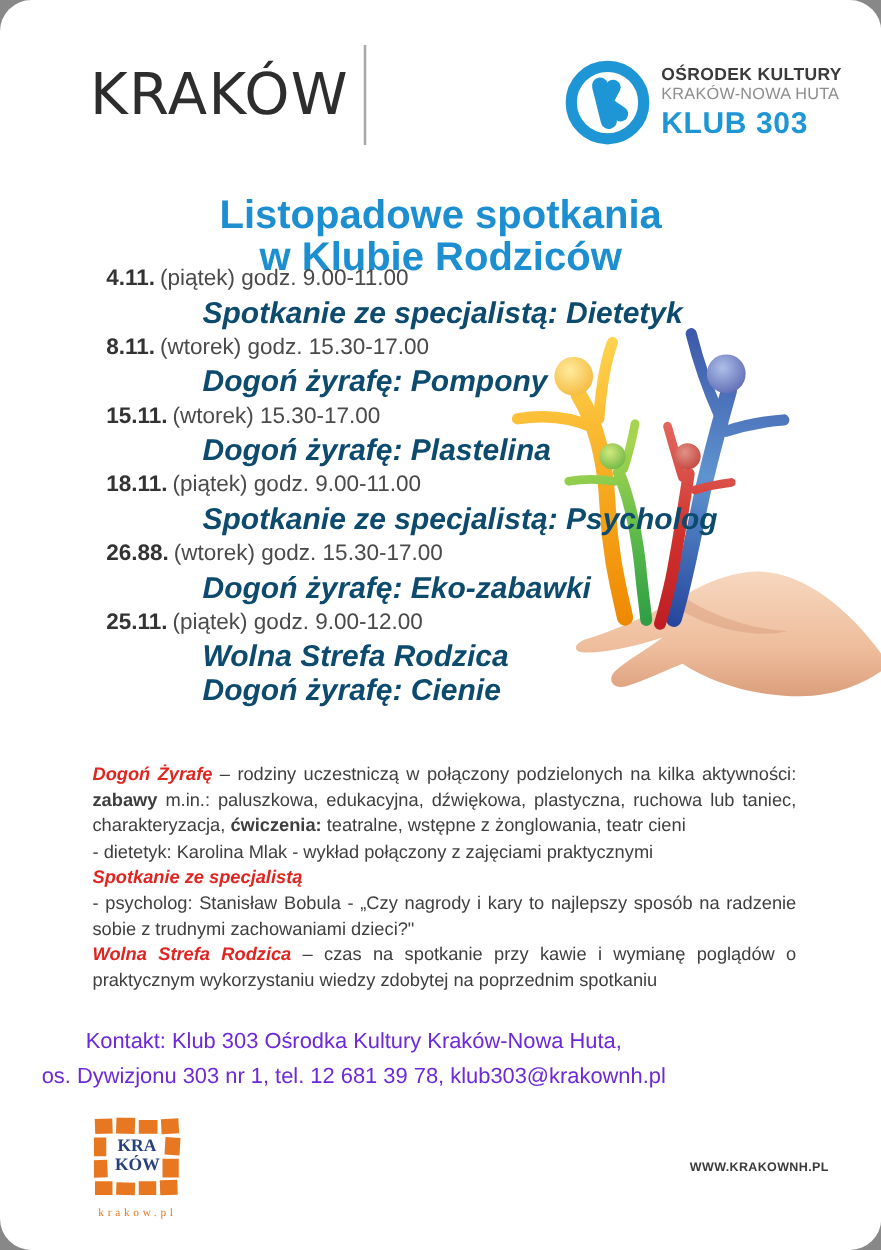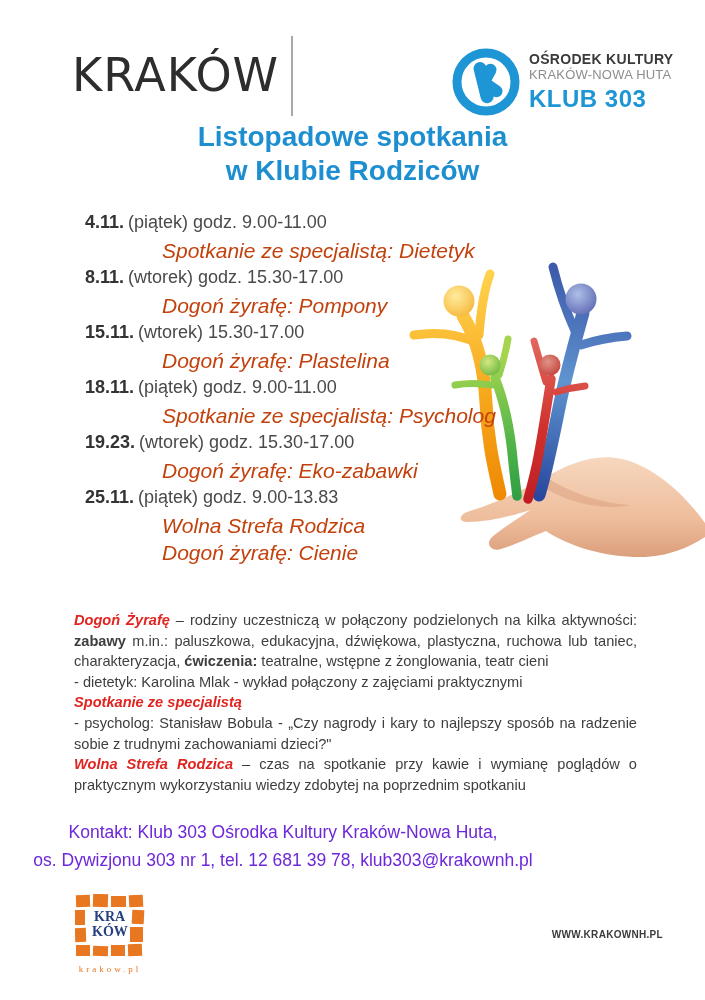--- a/index.html
+++ b/index.html
@@ -1,46 +1,46 @@
 <!DOCTYPE html>
 <html><head>
 <meta charset="utf-8">
 <style>
   html,body{margin:0;padding:0;background:#888;}
   .poster{
     position:relative; width:705px; height:1000px; background:#ffffff;
     margin:0 auto; overflow:hidden;
-    font-family:"Liberation Sans", sans-serif; color:#3e3e3e;
+    font-family:"Liberation Sans", sans-serif; color:#3e3e3e;border-radius:25px;
   }
   
   .city-logo{
     position:absolute; left:72px; top:48px;
     font-family:"DejaVu Sans", sans-serif; font-weight:normal;
     font-size:46px; letter-spacing:1px; color:#2d2d2d;
   }
   .header-divider{position:absolute; left:291px; top:36px; width:2px; height:80px; background:#a8a8a8;}
   .org-logo{position:absolute; left:452px; top:48px; display:flex; align-items:center; gap:9px;}
   .org-circle{width:68px; height:68px; flex:0 0 auto;}
   .org-text{display:flex; flex-direction:column; line-height:1.15;}
   .org-line1{font-size:14px; font-weight:bold; color:#3a3a3a; letter-spacing:.3px;}
   .org-line2{font-size:13px; color:#8d8d8d; letter-spacing:.2px; margin-top:1px;}
   .org-line3{font-size:24px; font-weight:bold; color:#1e95d4; letter-spacing:.5px; margin-top:2px;}
   
   .poster-title{
-    position:absolute; top:120px; left:0; width:705px; text-align:center;
-    font-size:28px; line-height:34px; font-weight:bold; color:#1d8fd0;
+    position:absolute; top:154px; left:0; width:705px; text-align:center;
+    font-size:32px; line-height:34px; font-weight:bold; color:#1d8fd0;
   }
   
   .schedule{position:absolute; left:85px; top:209px; width:430px; z-index:2;}
   .entry{height:55px;}
   .entry-line{font-size:18px; line-height:27.5px; color:#4a4a4a; white-space:nowrap;}
   .entry-line .date{font-weight:bold; color:#333333; margin-right:4px;}
   .entry-event{
-    font-size:21px; line-height:27.5px; font-weight:normal; font-style:italic;
-    color:#c2410c; padding-left:77px; white-space:nowrap;
+    font-size:24px; line-height:27.5px; font-weight:bold; font-style:italic;
+    color:#0c4a6e; padding-left:77px; white-space:nowrap;
   }
   
   .illustration{position:absolute; left:400px; top:253px; width:305px; height:315px; z-index:1;}
   
   .descriptions{
     position:absolute; left:74px; top:610px; width:563px;
     font-size:14.6px; line-height:20.6px; color:#3e3e3e; text-align:justify;
   }
   .descriptions p{margin:0;}
   .lead-red{color:#e02420; font-weight:bold; font-style:italic;}
@@ -190,25 +190,25 @@
     </div>
     <div class="entry">
       <div class="entry-line"><span class="date">15.11.</span><span>(wtorek) 15.30-17.00</span></div>
       <div class="entry-event">Dogoń żyrafę: Plastelina</div>
     </div>
     <div class="entry">
       <div class="entry-line"><span class="date">18.11.</span><span>(piątek) godz. 9.00-11.00</span></div>
       <div class="entry-event">Spotkanie ze specjalistą: Psycholog</div>
     </div>
     <div class="entry">
-      <div class="entry-line"><span class="date">19.23.</span><span>(wtorek) godz. 15.30-17.00</span></div>
+      <div class="entry-line"><span class="date">26.88.</span><span>(wtorek) godz. 15.30-17.00</span></div>
       <div class="entry-event">Dogoń żyrafę: Eko-zabawki</div>
     </div>
     <div class="entry">
-      <div class="entry-line"><span class="date">25.11.</span><span>(piątek) godz. 9.00-13.83</span></div>
+      <div class="entry-line"><span class="date">25.11.</span><span>(piątek) godz. 9.00-12.00</span></div>
       <div class="entry-event">Wolna Strefa Rodzica</div>
     </div>
     <div class="entry">
       <div class="entry-event">Dogoń żyrafę: Cienie</div>
     </div>
   </div>
 
   <div class="descriptions">
     <p><span class="lead-red">Dogoń Żyrafę</span><span> – rodziny uczestniczą w połączony podzielonych na kilka aktywności: </span><b>zabawy</b><span> m.in.: paluszkowa, edukacyjna, dźwiękowa, plastyczna, ruchowa lub taniec, charakteryzacja, </span><b>ćwiczenia:</b><span> teatralne, wstępne z żonglowania, teatr cieni</span></p>
     <p>-  dietetyk: Karolina Mlak - wykład połączony z zajęciami praktycznymi</p>

